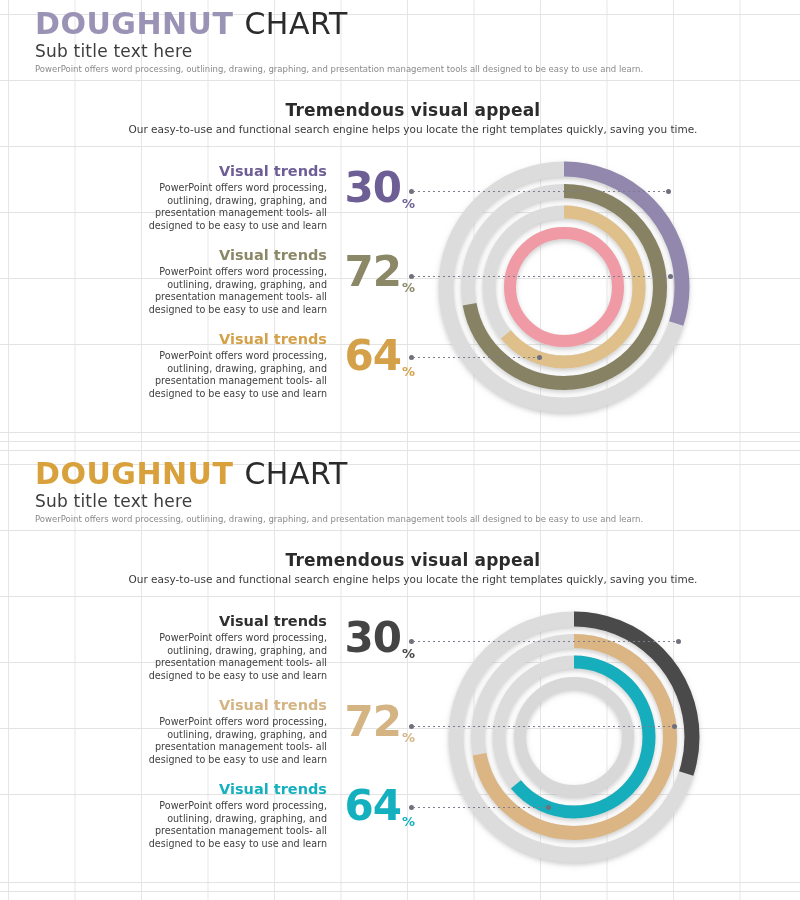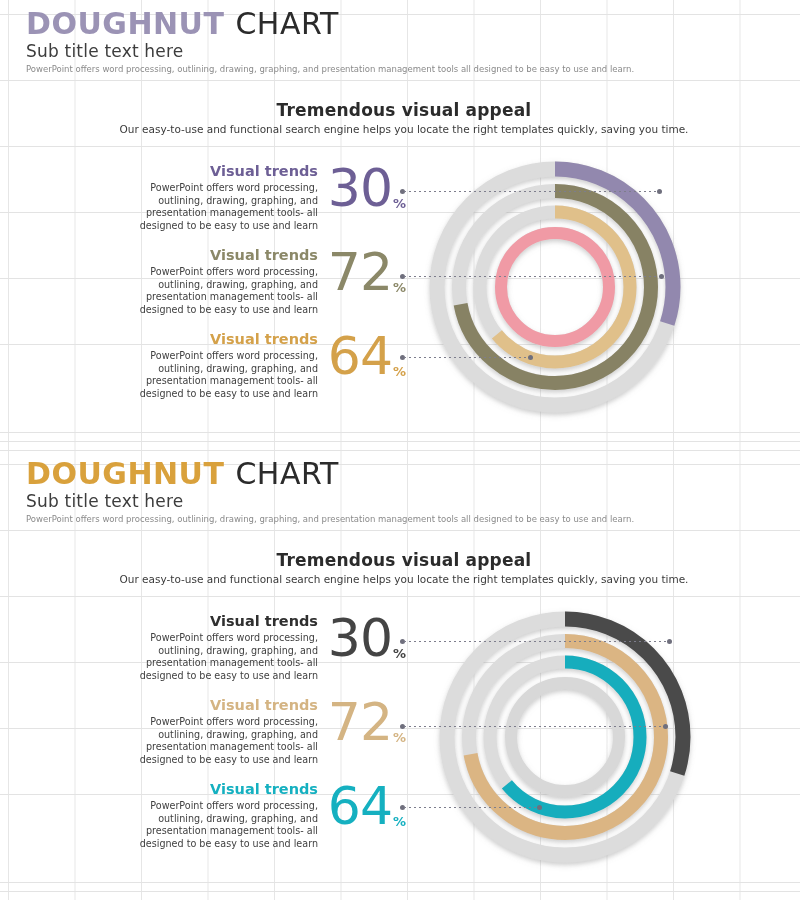--- a/index.html
+++ b/index.html
@@ -15,21 +15,21 @@
     position:absolute;inset:0;
     background-image:
       linear-gradient(to right, #e6e6e6 1px, transparent 1px);
     background-size:66.5px 100%;
     background-position:8px 0;
     pointer-events:none;
     z-index:0;
   }
   .hline{position:absolute;left:0;width:800px;height:1px;background:#e3e3e3;z-index:0;}
 
-  .slide{position:absolute;left:4px;width:719px;z-index:2;}
+  .slide{position:absolute;left:13px;width:719px;z-index:2;}
   .slide.top{top:0;height:450px;}
   .slide.bottom{top:450px;height:450px;}
 
   
   .hdr{position:absolute;left:22px;top:8px;}
   .hdr-title{
     font-size:30px;font-weight:bold;letter-spacing:.5px;line-height:1.05;
     white-space:nowrap;
   }
   .hdr-title .accent{color:#9b93b5;}
@@ -55,21 +55,21 @@
   .row .r-title{
     position:absolute;right:96px;top:0;
     font-size:14.5px;font-weight:bold;white-space:nowrap;
   }
   .row .r-body{
     position:absolute;right:96px;top:19px;width:196px;
     font-size:9.6px;line-height:12.6px;color:#3f3f3f;text-align:right;
   }
   .row .r-num{
     position:absolute;right:22px;top:4px;
-    font-size:52px;font-weight:normal;line-height:42px;letter-spacing:-1px;
+    font-size:42px;font-weight:bold;line-height:42px;letter-spacing:-1px;
   }
   .row .r-pct{
     position:absolute;right:8px;top:33px;
     font-size:13px;font-weight:bold;
   }
 
   
   .conn{position:absolute;height:1px;z-index:3;}
   .conn .dash{
     position:absolute;left:4px;right:4px;top:0;height:1px;

